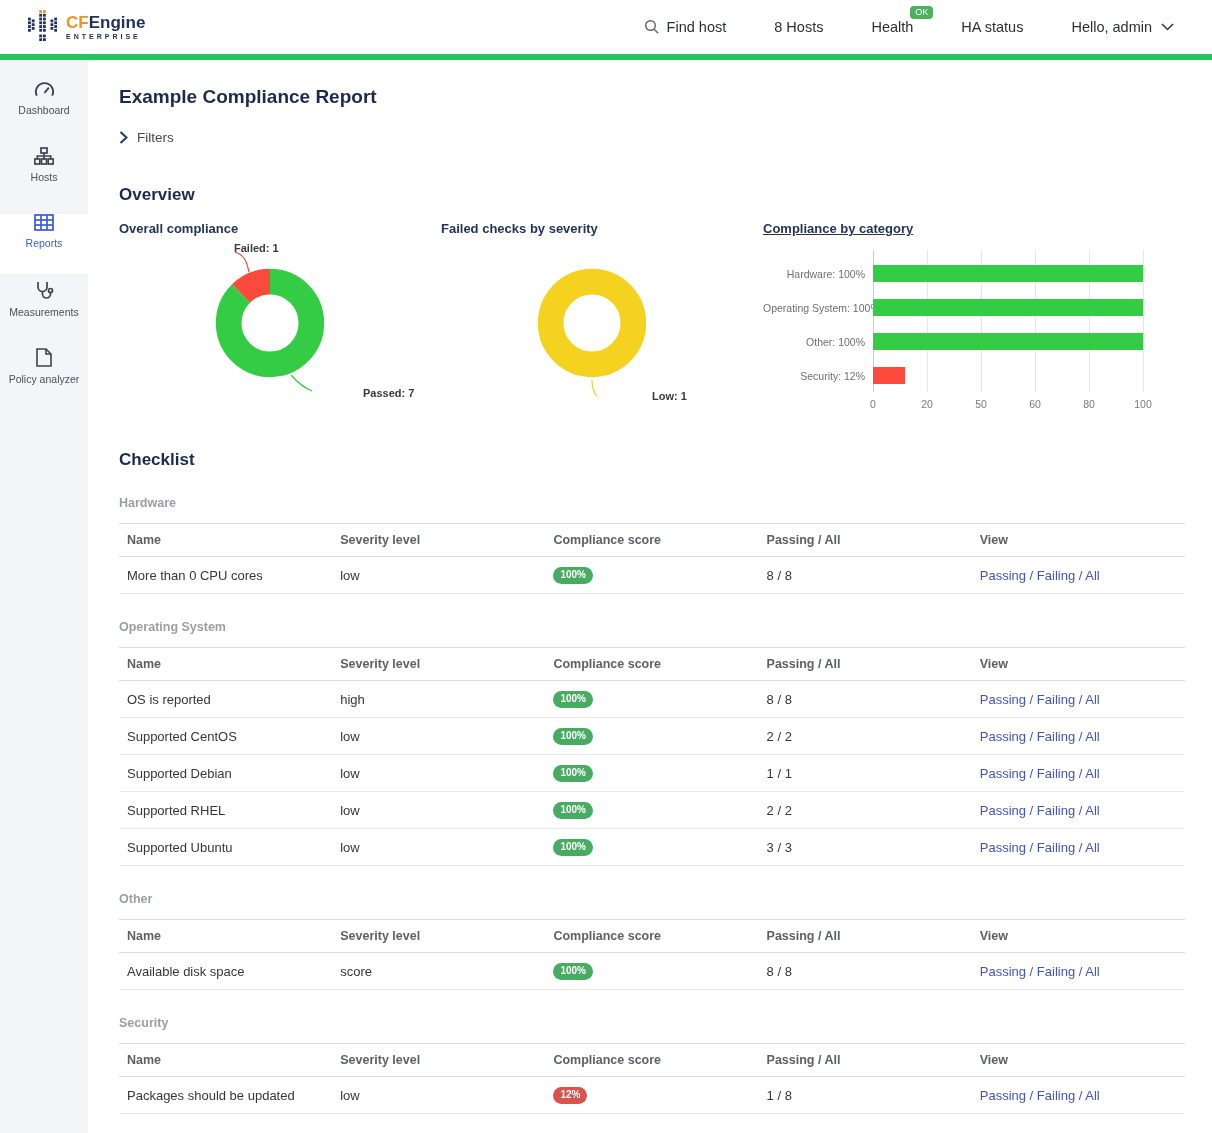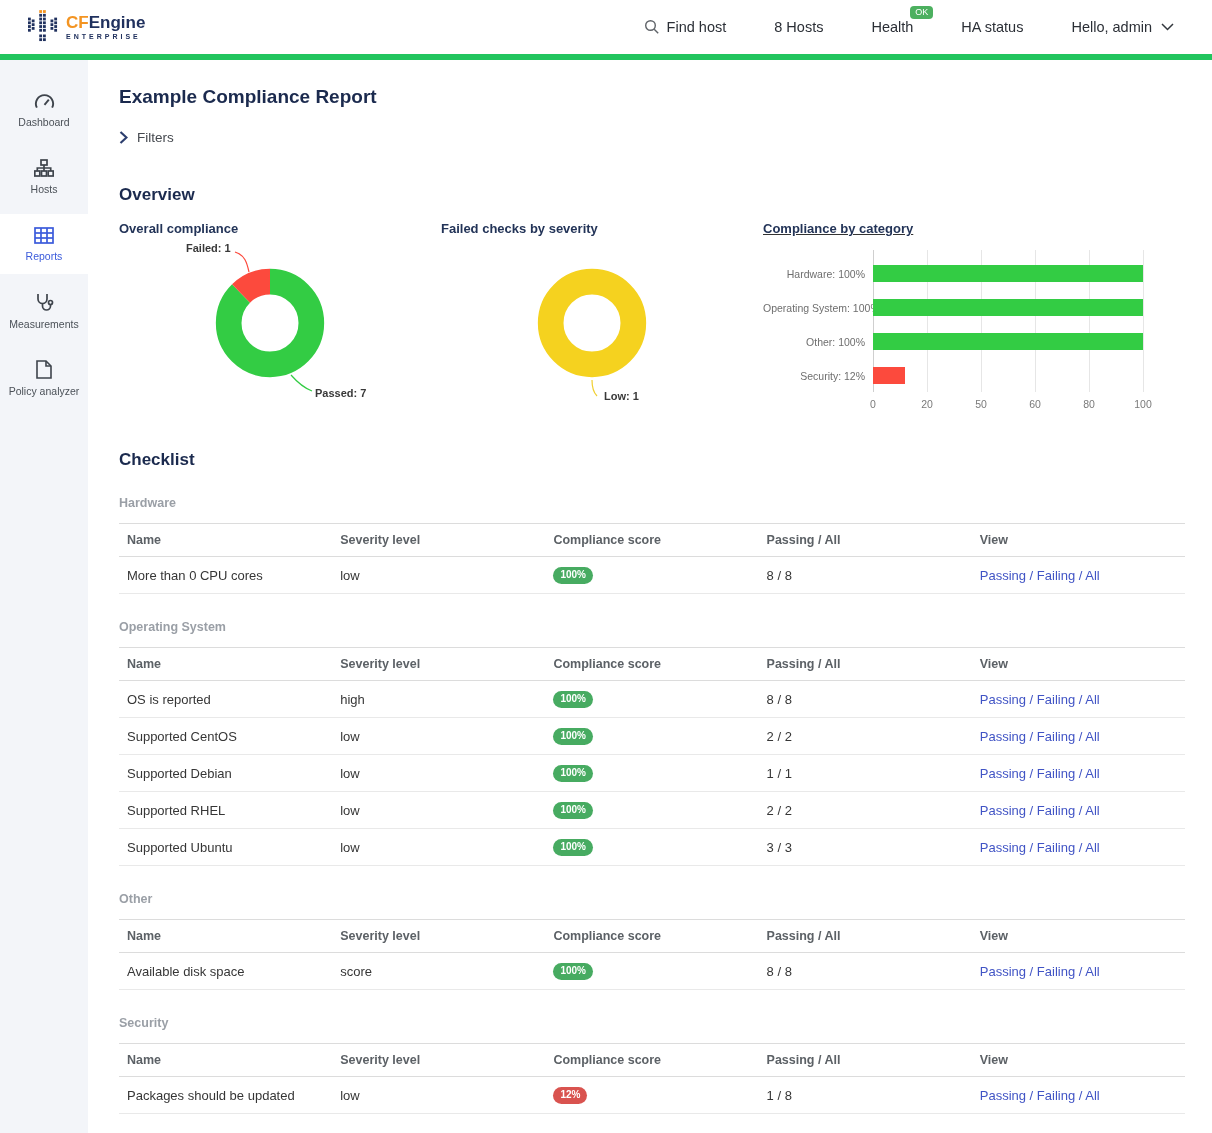--- a/index.html
+++ b/index.html
@@ -29,21 +29,21 @@
     position:absolute; top:-13px; right:-20px; background:#4cb05f; color:#fff;
     font-size:9px; font-weight:normal; padding:2px 5px; border-radius:4px; line-height:1;
   }
   .chev-down { margin-left:2px; }
 
   
   .layout { display:flex; height:1086px; }
   .sidebar { width:88px; flex-shrink:0; background:#f3f5f9; padding-top:20px; }
   .side-item {
     height:60px; margin-bottom:7px; display:flex; flex-direction:column;
-    align-items:center; justify-content:center; gap:6px;
+    align-items:center; justify-content:flex-start; gap:6px;
     font-size:10.5px; color:#4b5158; cursor:pointer; text-align:center;
   }
   .side-item svg { stroke:#3e444c; }
   .side-item.active { background:#fff; color:#3b5bdb; }
   .side-item.active svg { stroke:#3b5bdb; }
 
   .content { flex:1; padding:22px 27px 0 31px; overflow:hidden; background:#fff; }
 
   h1.page-title { font-size:19px; font-weight:bold; color:#1b2a4e; margin:4px 0 0; }
   .filters-row { display:flex; align-items:center; gap:9px; margin-top:22px; font-size:13.5px; color:#44484e; cursor:pointer; width:90px; }
@@ -55,21 +55,21 @@
   .chart-box { width:322px; }
   .chart-box.wide { width:414px;text-decoration:underline; }
   .chart-title { font-size:13px; font-weight:bold; color:#233458; margin-bottom:2px; }
   .donut-wrap { position:relative; height:180px; }
   .donut { position:absolute; left:94px; top:28px; width:114px; height:114px; }
   .pointer-svg { position:absolute; left:0; top:0; width:322px; height:180px; pointer-events:none; }
   .pointer-svg path { fill:none; stroke-width:1.2; }
   .ptr-red { stroke:#fc4a3d; }
   .ptr-green { stroke:#33cc44; }
   .ptr-yellow { stroke:#f0cf30; }
-  .pie-label { position:absolute; font-size:11px; font-weight:bold; color:#393939; white-space:nowrap; }
+  .pie-label { position:absolute; font-size:11px; font-weight:bold; color:#393939; white-space:nowrap;margin-left:48px; }
   .failed-label { left:67px; top:4px; }
   .passed-label { left:196px; top:149px; }
   .low-label { left:163px; top:152px; }
 
   .hbar { position:relative; height:178px; margin-top:14px; }
   .bar-cat { position:absolute; left:0; width:102px; text-align:right; font-size:10.5px; color:#6e6e6e; white-space:nowrap; }
   .hbar-plot { position:absolute; left:110px; top:0; width:270px; height:142px; }
   .gridline { position:absolute; top:0; bottom:0; width:1px; background:#e6e6e6; }
   .gridline.axis { background:#cfcfcf; }
   .tick-label { position:absolute; top:148px; transform:translateX(-50%); font-size:10.5px; color:#7a7a7a; }

